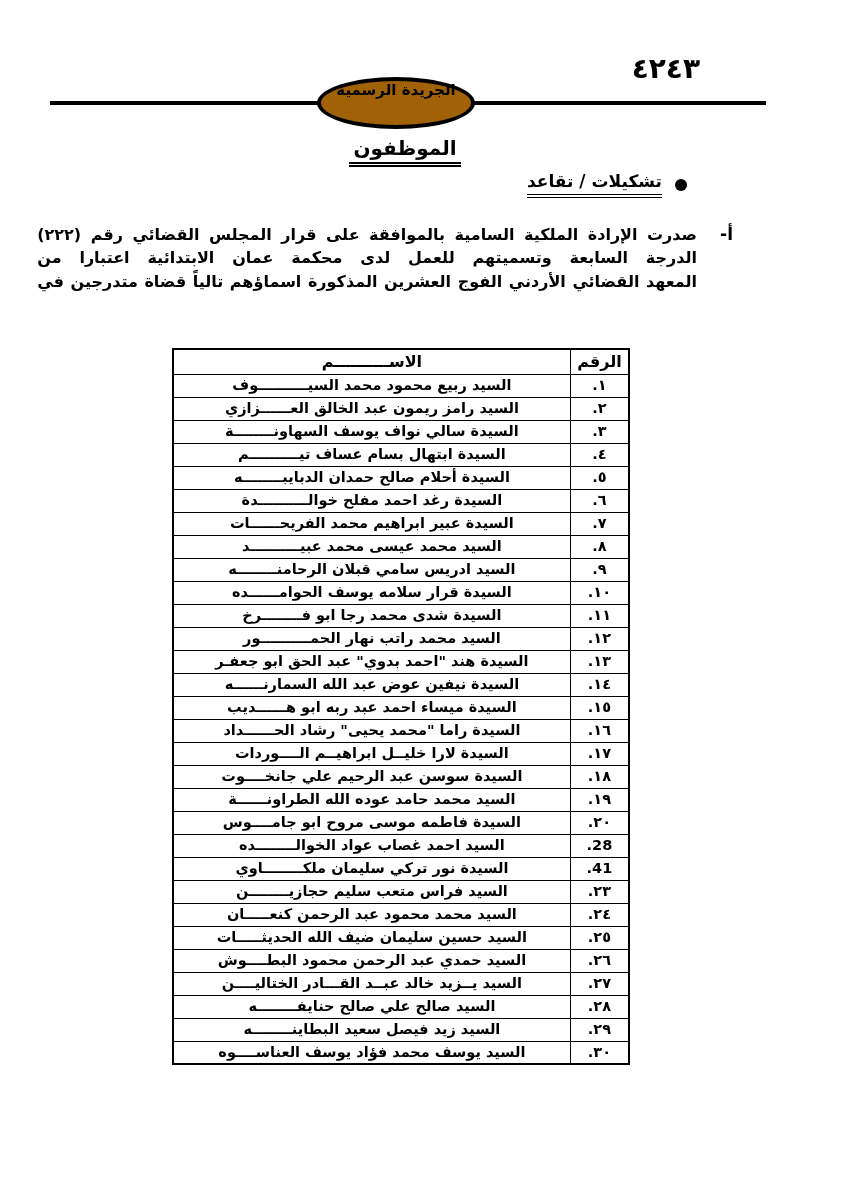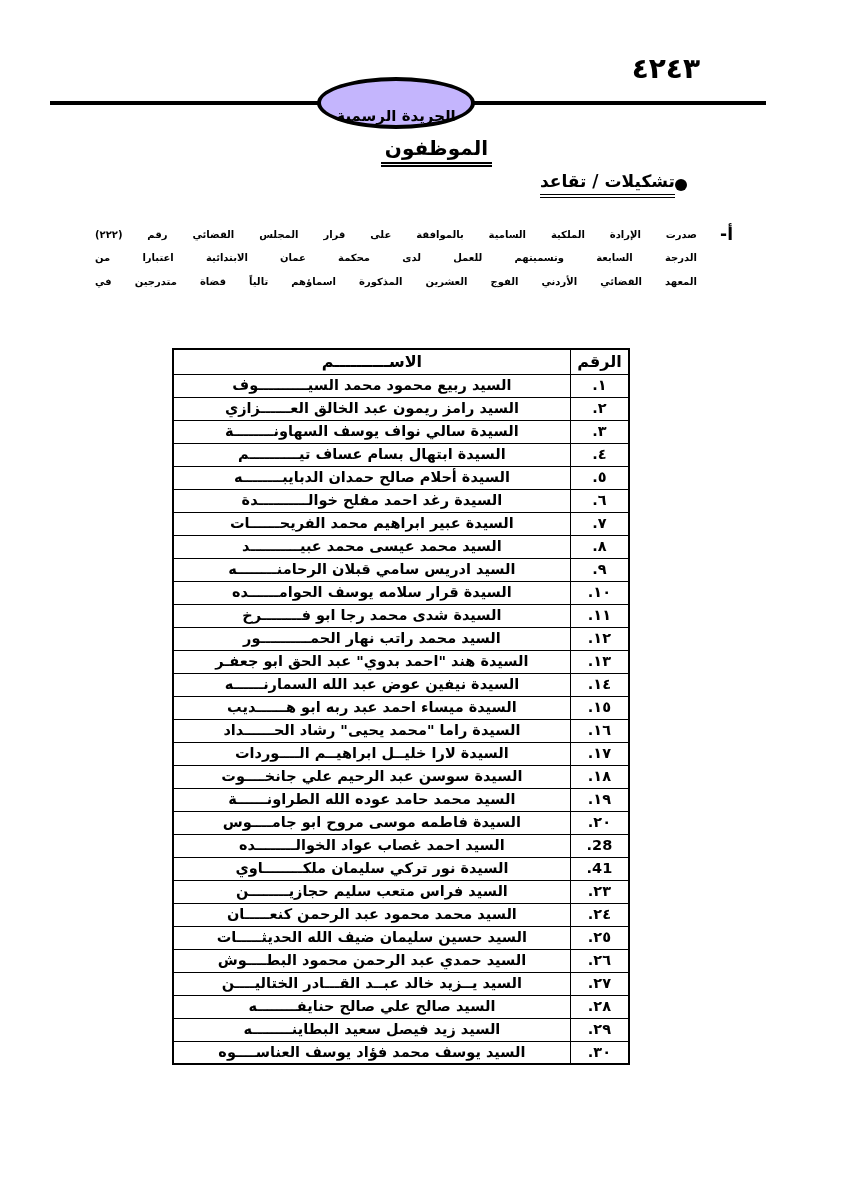--- a/index.html
+++ b/index.html
@@ -16,36 +16,37 @@
   .page-number {
     position:absolute; top:52px; right:150px;
     font-size:28px; font-weight:bold; letter-spacing:2px;
   }
   .header-rule {
     position:absolute; top:101px; left:50px; width:716px; height:4px;
     background:#000;
   }
   .badge {
     position:absolute; top:77px; left:317px; width:158px; height:52px;
-    background:#c4b5fd; border:4px solid #000; border-radius:50%;
-    display:flex; align-items:flex-end; justify-content:center;
+    background:#a16207; border:4px solid #000; border-radius:50%;
+    display:flex; align-items:flex-start; justify-content:center;
     font-size:15px; font-weight:bold; white-space:nowrap;
   }
   .doc-title {
-    position:absolute; top:136px; left:342px; width:150px;
+    position:absolute; top:136px; left:330px; width:150px;
+    text-align:center;
   }
   .doc-title span {
     display:inline-block;
     font-size:20px; font-weight:bold;
     border-bottom:5px double #000; padding:0 4px 2px 4px;
   }
   
   .section-line {
     position:absolute; top:171px; right:163px;
-    display:flex; align-items:center; 
+    display:flex; align-items:center; gap:13px;
     direction:rtl;
   }
   .bullet-dot {
     width:12px; height:12px; background:#000; border-radius:50%;
     flex:0 0 auto;
   }
   .section-text {
     font-size:17px; font-weight:bold;
     border-bottom:4px double #000; padding-bottom:3px;
     white-space:nowrap;
@@ -53,21 +54,21 @@
   
   .para {
     position:absolute; top:223px; right:117px; left:95px;
     direction:rtl; display:flex; align-items:flex-start;
   }
   .para-marker {
     flex:0 0 36px; font-size:17px; font-weight:bold; line-height:23px;
   }
   .para-lines { flex:1 1 auto; }
   .para-line {
-    font-size:10px; font-weight:bold; line-height:23.4px;
+    font-size:16px; font-weight:bold; line-height:23.4px;
     text-align:justify; text-align-last:justify;
     white-space:nowrap; 
     word-spacing:1px;
   }
   .para-line.last { text-align:right; text-align-last:right; }
   
   table.names {
     position:absolute; top:348px; left:172px;
     width:458px; border-collapse:collapse; direction:rtl;
     border:2px solid #000;

